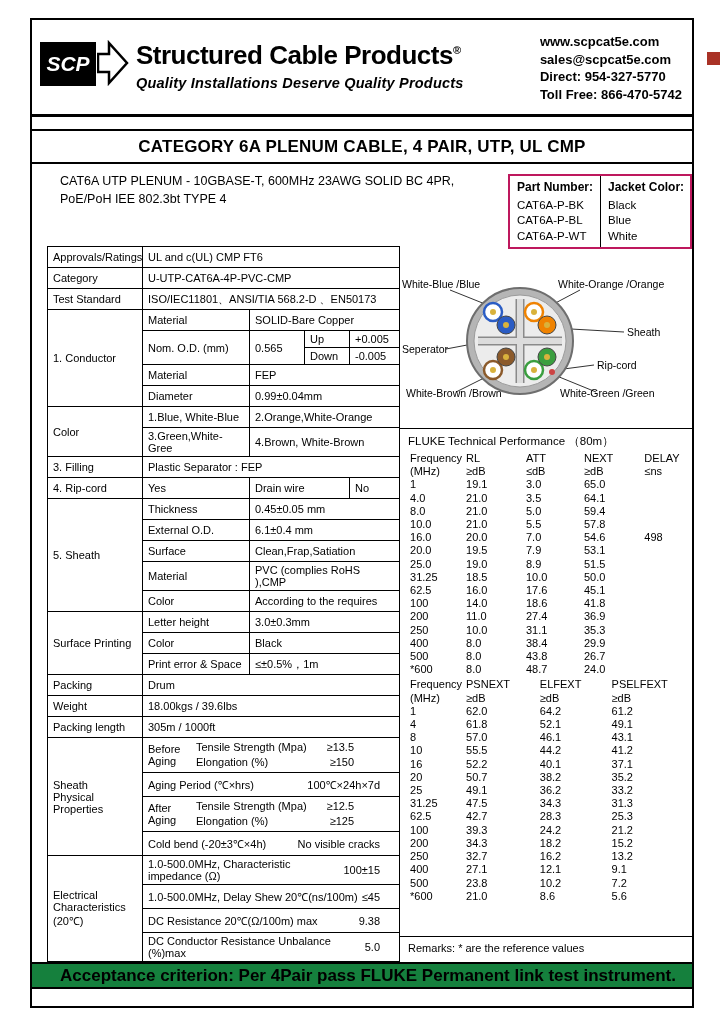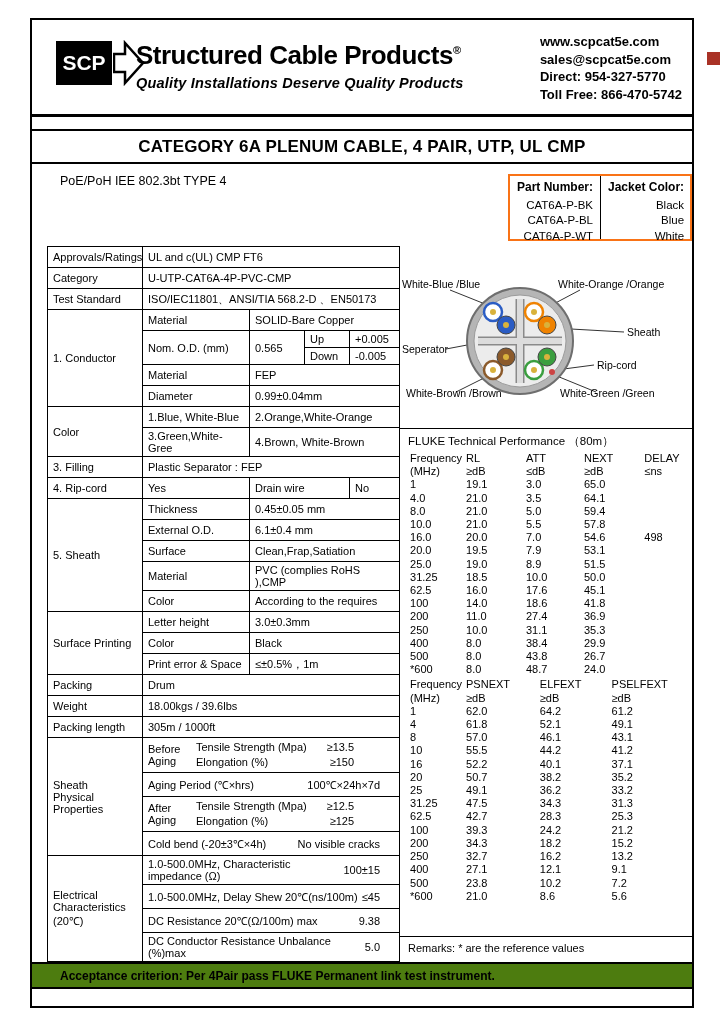--- a/index.html
+++ b/index.html
@@ -6,40 +6,40 @@
   html, body { width: 724px; height: 1024px; background: #fff; }
   body { font-family: "Liberation Sans", sans-serif; color: #000; position: relative; }
 
   .page { position: absolute; left: 30px; top: 18px; width: 664px; height: 990px;
           border: 2px solid #000; background: #fff; overflow: hidden; }
 
   .red-square { position: absolute; right: 4px; top: 52px; width: 13px; height: 13px; background: #a93226; }
 
   
   .header { position: relative; height: 97px; border-bottom: 3px solid #000; }
-  .logo-block { position: absolute; left: 24px; top: 20px; display: flex; align-items: center; }
+  .logo-block { position: absolute; left: 8px; top: 20px; display: flex; align-items: flex-end; font-style: italic; }
   .logo-box { width: 56px; height: 44px; background: #000; color: #fff; font-weight: bold;
               font-size: 21px; display: flex; align-items: center; justify-content: center; }
   .logo-arrow { margin-left: 1px; }
   .brand-block { position: absolute; left: 104px; top: 20px; }
   .brand { font-size: 26px; font-weight: bold; letter-spacing: -0.5px; white-space: nowrap; }
   .brand sup { font-size: 11px; }
   .tagline { font-size: 14.5px; font-weight: bold; font-style: italic; margin-top: 4px; letter-spacing: 0.2px; text-align: right; }
   .contact { position: absolute; right: 10px; top: 13px; text-align: left; font-size: 13px;
              font-weight: bold; line-height: 17.5px; }
 
   
   .title-bar { margin-top: 12px; border-top: 2px solid #000; border-bottom: 2px solid #000;
                height: 35px; display: flex; align-items: center; justify-content: center;
                font-size: 17px; font-weight: bold; letter-spacing: 0.2px; }
 
   
   .desc-section { display: flex; padding: 9px 0 0 28px; height: 82px; }
   .desc-text { flex: 1; font-size: 12.5px; line-height: 17.5px; }
-  .pn-box { width: 184px; border: 2px solid #f97316; display: flex; height: 67px; margin-top: 1px; text-align: right; }
+  .pn-box { width: 184px; border: 2px solid #be185d; display: flex; height: 75px; margin-top: 1px; }
   .pn-col { padding: 4px 7px; font-size: 11.5px; line-height: 15.5px; }
   .pn-col-left { width: 98px; border-right: 1px solid #000; }
   .pn-header { font-weight: bold; font-size: 12px; margin-bottom: 2px; white-space: nowrap; }
 
   
   .main-section { display: flex; margin-left: 15px; align-items: stretch; }
 
   table.spec { border-collapse: collapse; width: 352px; table-layout: fixed; }
   table.spec td { border: 1px solid #000; font-size: 11px; padding: 2px 5px; height: 21px;
                   vertical-align: middle; overflow: hidden; }
@@ -63,23 +63,23 @@
   .fluke-box { border-top: 1px solid #000; flex: 1; display: flex; flex-direction: column; }
   .fluke-content { padding: 5px 4px 0 8px; }
   .fluke-title { font-size: 11.5px; margin-bottom: 3px; }
   table.fluke { border-collapse: collapse; table-layout: fixed; }
   table.fluke td { font-size: 11px; line-height: 13.2px; height: 13px; padding: 0 2px;
                    white-space: nowrap; overflow: hidden; }
   .t2 { margin-top: 2px; }
   .remarks { margin-top: auto; border-top: 1px solid #000; font-size: 11px; padding: 5px 8px 8px 8px; }
 
   
-  .acceptance-bar { border-top: 2px solid #000; border-bottom: 2px solid #000; background: #4d7c0f;
+  .acceptance-bar { border-top: 2px solid #000; border-bottom: 2px solid #000; background: #15803d;
                     height: 27px; display: flex; align-items: center; padding-left: 28px;
-                    font-weight: bold; font-size: 12px; }
+                    font-weight: bold; font-size: 17px; }
 </style>
 </head>
 <body>
 
 <div class="red-square"></div>
 
 <div class="page">
 
   <div class="header">
     <div class="logo-block">
@@ -97,20 +97,21 @@
       <div>sales@scpcat5e.com</div>
       <div>Direct: 954-327-5770</div>
       <div>Toll Free: 866-470-5742</div>
     </div>
   </div>
 
   <div class="title-bar">CATEGORY 6A PLENUM CABLE, 4 PAIR, UTP, UL CMP</div>
 
   <div class="desc-section">
     <div class="desc-text">
+      <div>CAT6A UTP PLENUM - 10GBASE-T, 600MHz 23AWG SOLID BC 4PR,</div>
       <div>PoE/PoH IEE 802.3bt TYPE 4</div>
     </div>
     <div class="pn-box">
       <div class="pn-col pn-col-left">
         <div class="pn-header">Part Number:</div>
         <div>CAT6A-P-BK</div>
         <div>CAT6A-P-BL</div>
         <div>CAT6A-P-WT</div>
       </div>
       <div class="pn-col">

